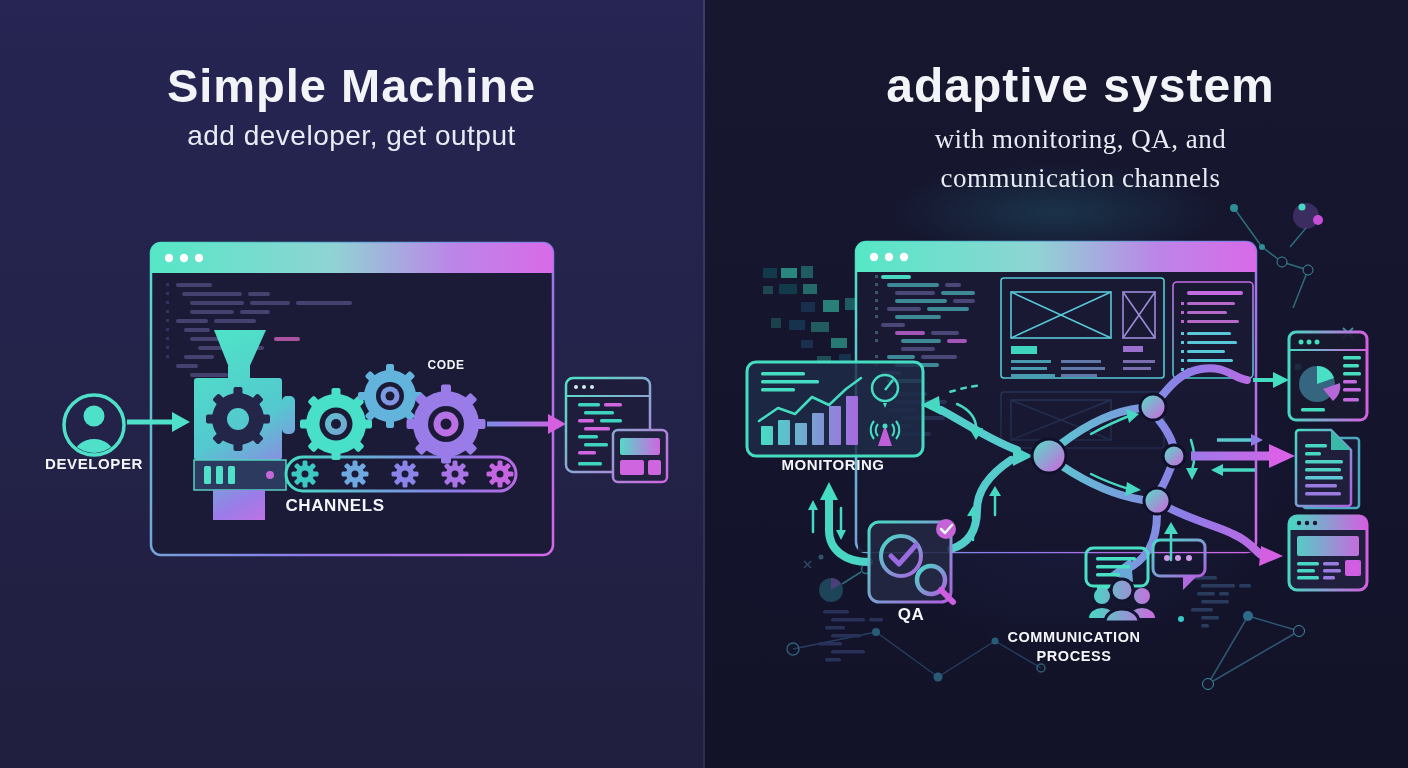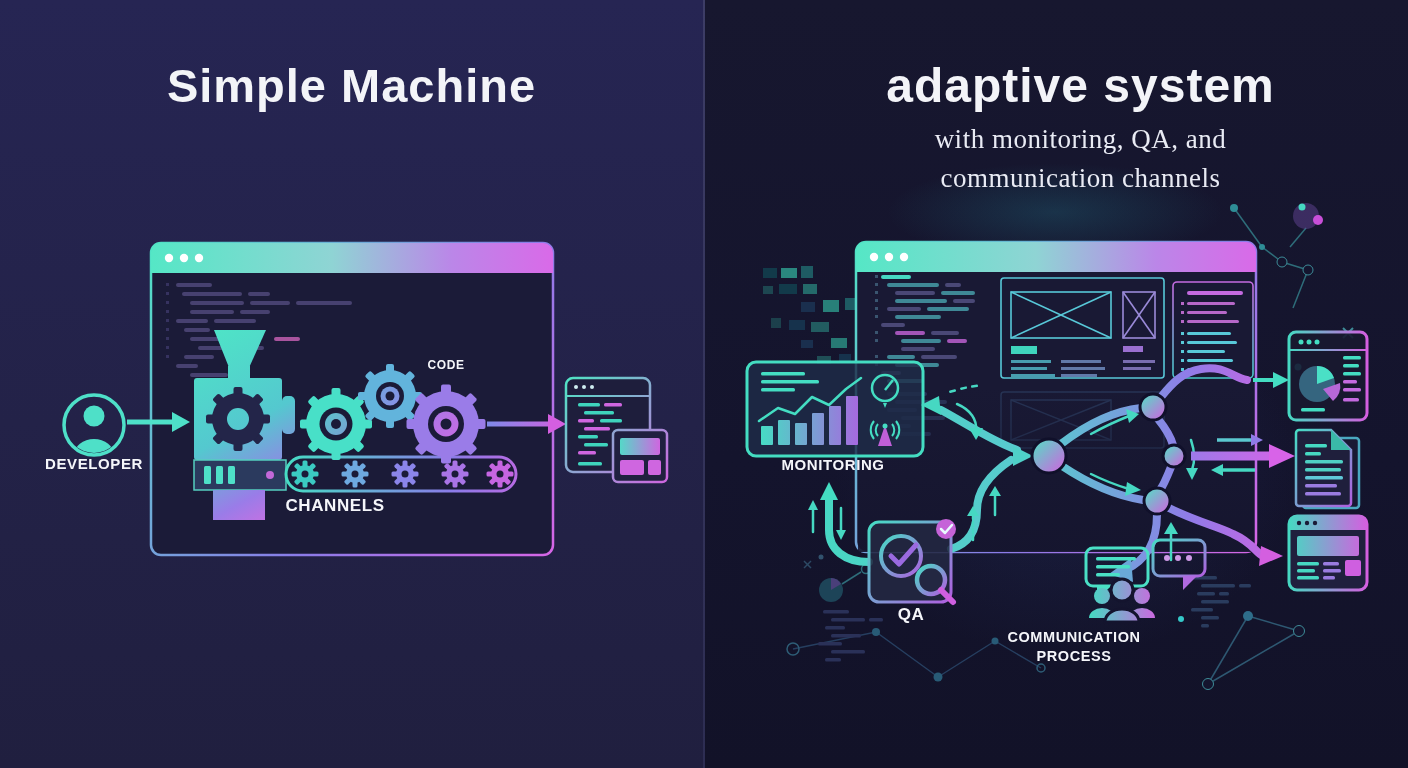--- a/index.html
+++ b/index.html
@@ -23,20 +23,21 @@
   .lbl{position:absolute;color:#f5f6fa;font-weight:700;text-align:center;
     letter-spacing:.6px;}
 </style>
 </head>
 <body>
 
 <div class="stage">
 
   <section class="panel left">
     <div class="title" style="top:58px;font-size:47px;">Simple Machine</div>
+    <div class="subtitle" style="top:120px;font-size:28px;">add developer, get output</div>
 
     <svg class="scene" viewBox="0 0 703 768">
       <defs>
         <linearGradient id="lgBar" x1="151" y1="0" x2="553" y2="0" gradientUnits="userSpaceOnUse">
           <stop offset="0" stop-color="#55e7c6"></stop>
             <stop offset=".45" stop-color="#8fd4d4"></stop>
           <stop offset=".75" stop-color="#bb86e8"></stop>
             <stop offset="1" stop-color="#d96ae8"></stop>
         </linearGradient>
         <linearGradient id="lgBorder" x1="151" y1="243" x2="553" y2="555" gradientUnits="userSpaceOnUse">

